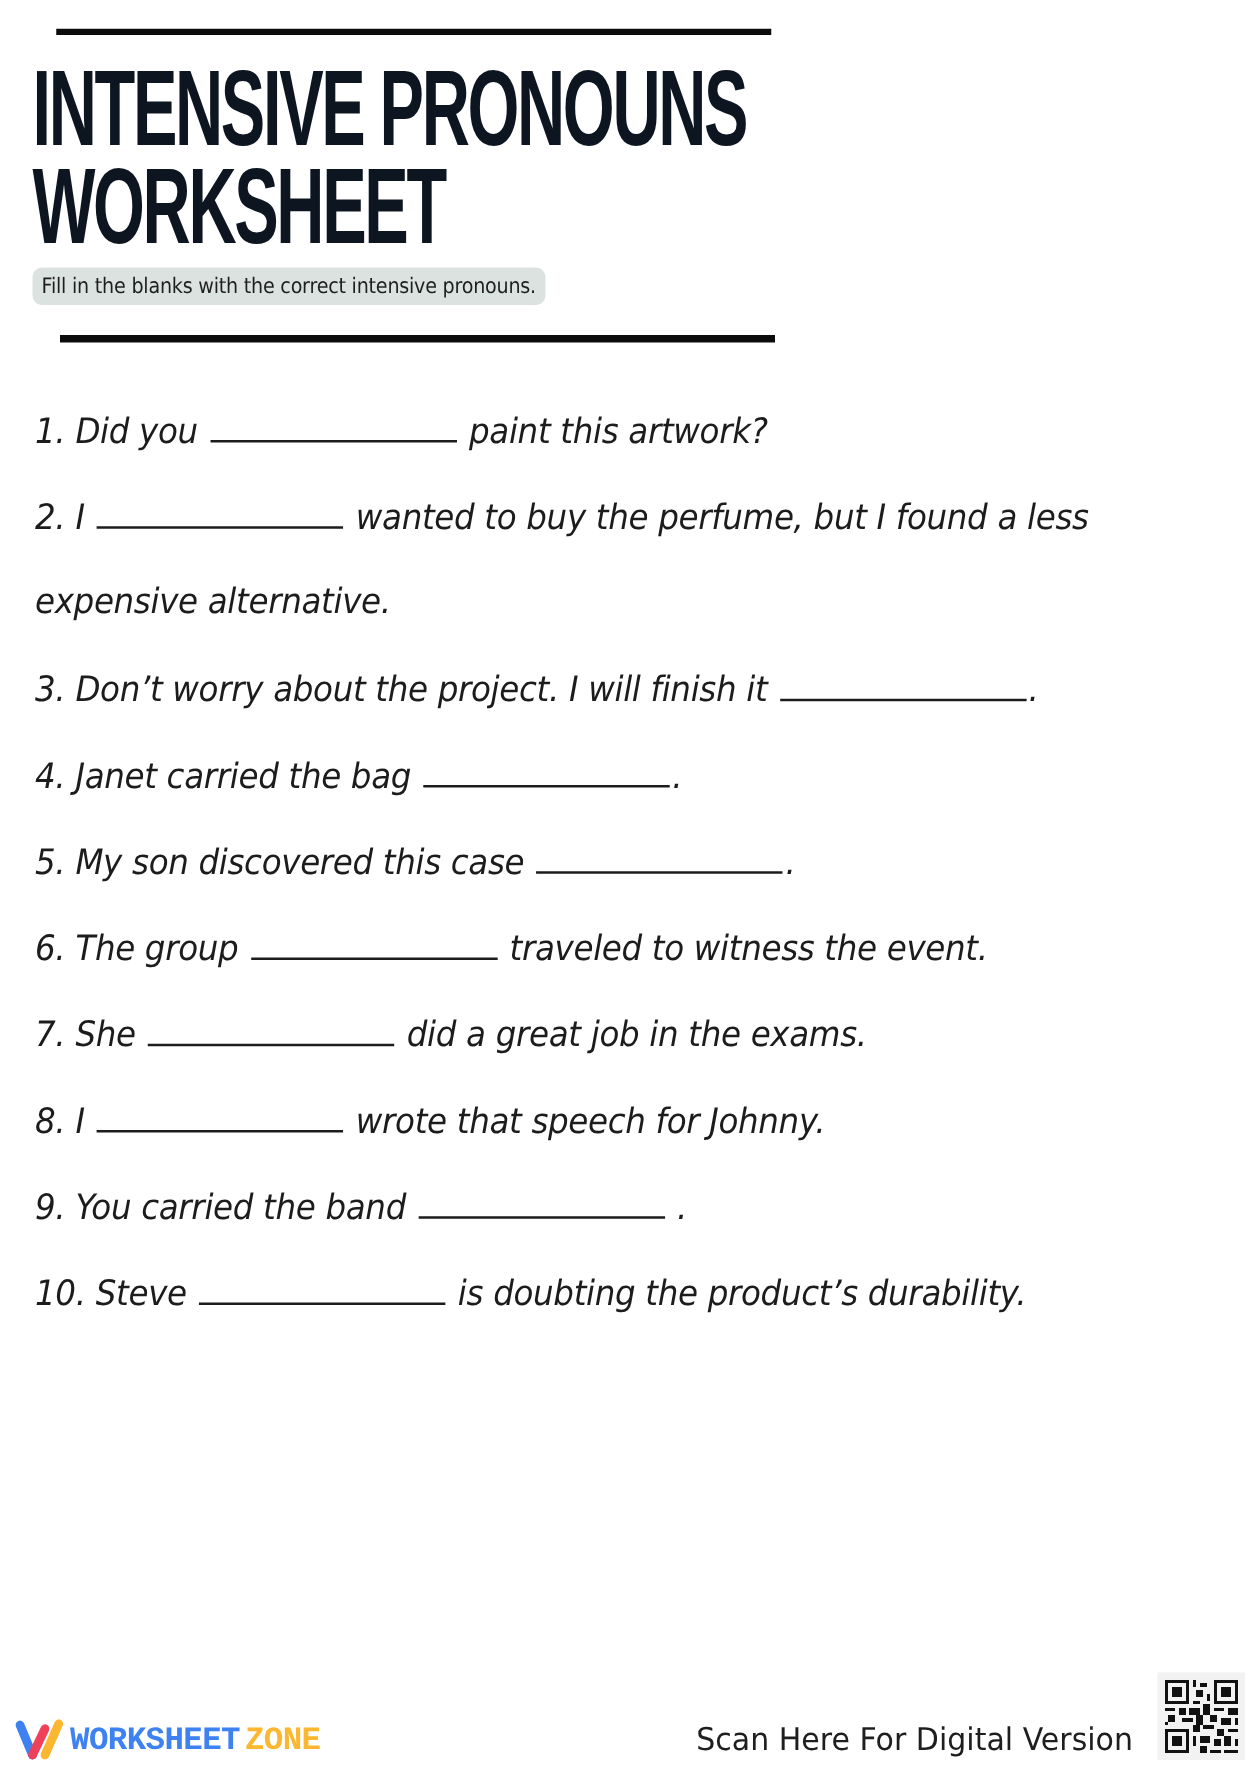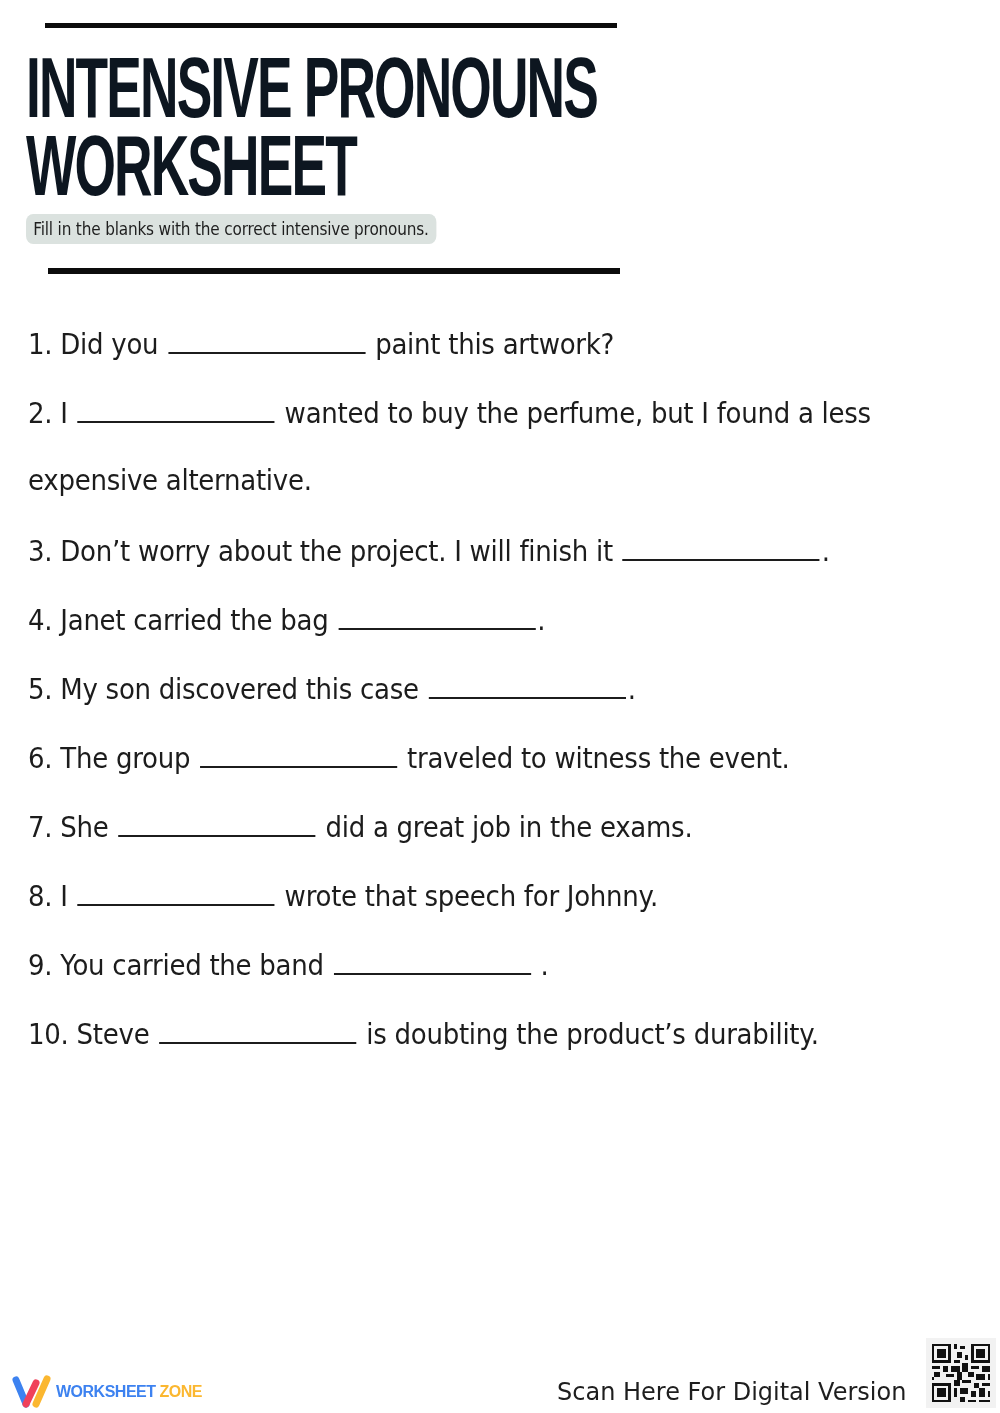--- a/index.html
+++ b/index.html
@@ -3,26 +3,26 @@
 <meta charset="utf-8">
 <style>
   html, body { margin: 0; padding: 0; background: #ffffff; }
   body { width: 1000px; height: 1413px; position: relative; overflow: hidden; font-family: "Liberation Sans", sans-serif; color: #1b1b1b; }
   .rule { position: absolute; height: 5px; background: #0c0c0c; }
   .rule.top { left: 45px; top: 23px; width: 572px; }
   .rule.bottom { left: 48px; top: 268px; width: 572px; height: 6px; }
   .title { position: absolute; left: 26px; top: 48px; margin: 0; font-family: "Liberation Sans", sans-serif; font-weight: 700; color: #0d1620; line-height: 78px; font-size: 86px; letter-spacing: -3px; transform: scaleX(0.62); transform-origin: left top; white-space: nowrap; }
   .title .line { display: block; }
   .subtitle { position: absolute; left: 26px; top: 214px; height: 30px; padding: 0 8px; background: #dbe2df; border-radius: 8px; font-size: 17px; line-height: 30px; color: #1e1e1e; font-family: "DejaVu Sans", sans-serif; letter-spacing: -0.2px; white-space: nowrap; transform: scaleX(0.9); transform-origin: left center; }
-  .questions { position: absolute; left: 28px; top: 322px; width: 960px; }
+  .questions { position: absolute; left: 28px; top: 322px; width: 960px; font-style: italic; }
   .q { height: 69px; font-size: 28px; line-height: 42px; color: #1c1c1c; font-family: "DejaVu Sans", sans-serif; white-space: nowrap; letter-spacing: -0.3px; transform: scaleX(0.93); transform-origin: left top; }
   .blank { display: inline-block; width: 212px; border-bottom: 2px solid #1c1c1c; height: 30px; vertical-align: baseline; margin: 0 2px; }
   .footer-logo { position: absolute; left: 10px; top: 1374px; display: flex; align-items: center; }
   .logo-mark { width: 42px; height: 36px; margin-right: 4px; }
-  .logo-text { font-family: Liberation Sans, sans-serif; font-weight: 700; font-size: 16px; letter-spacing: -0.5px; }
+  .logo-text { font-family: Liberation Mono, monospace; font-weight: 700; font-size: 26px; letter-spacing: -0.5px; }
   .logo-text .w { color: #3d82f0; }
   .logo-text .z { color: #fbb730; margin-left: 4px; }
   .scan { position: absolute; left: 557px; top: 1377px; font-size: 25px; color: #1e1e1e; font-family: "DejaVu Sans", sans-serif; white-space: nowrap; transform: scaleX(0.96); transform-origin: left top; }
   .qr { position: absolute; left: 926px; top: 1338px; width: 70px; height: 70px; background: #f2f2f2; }
 </style>
 </head>
 <body>
 
 <div class="rule top"></div>
 

